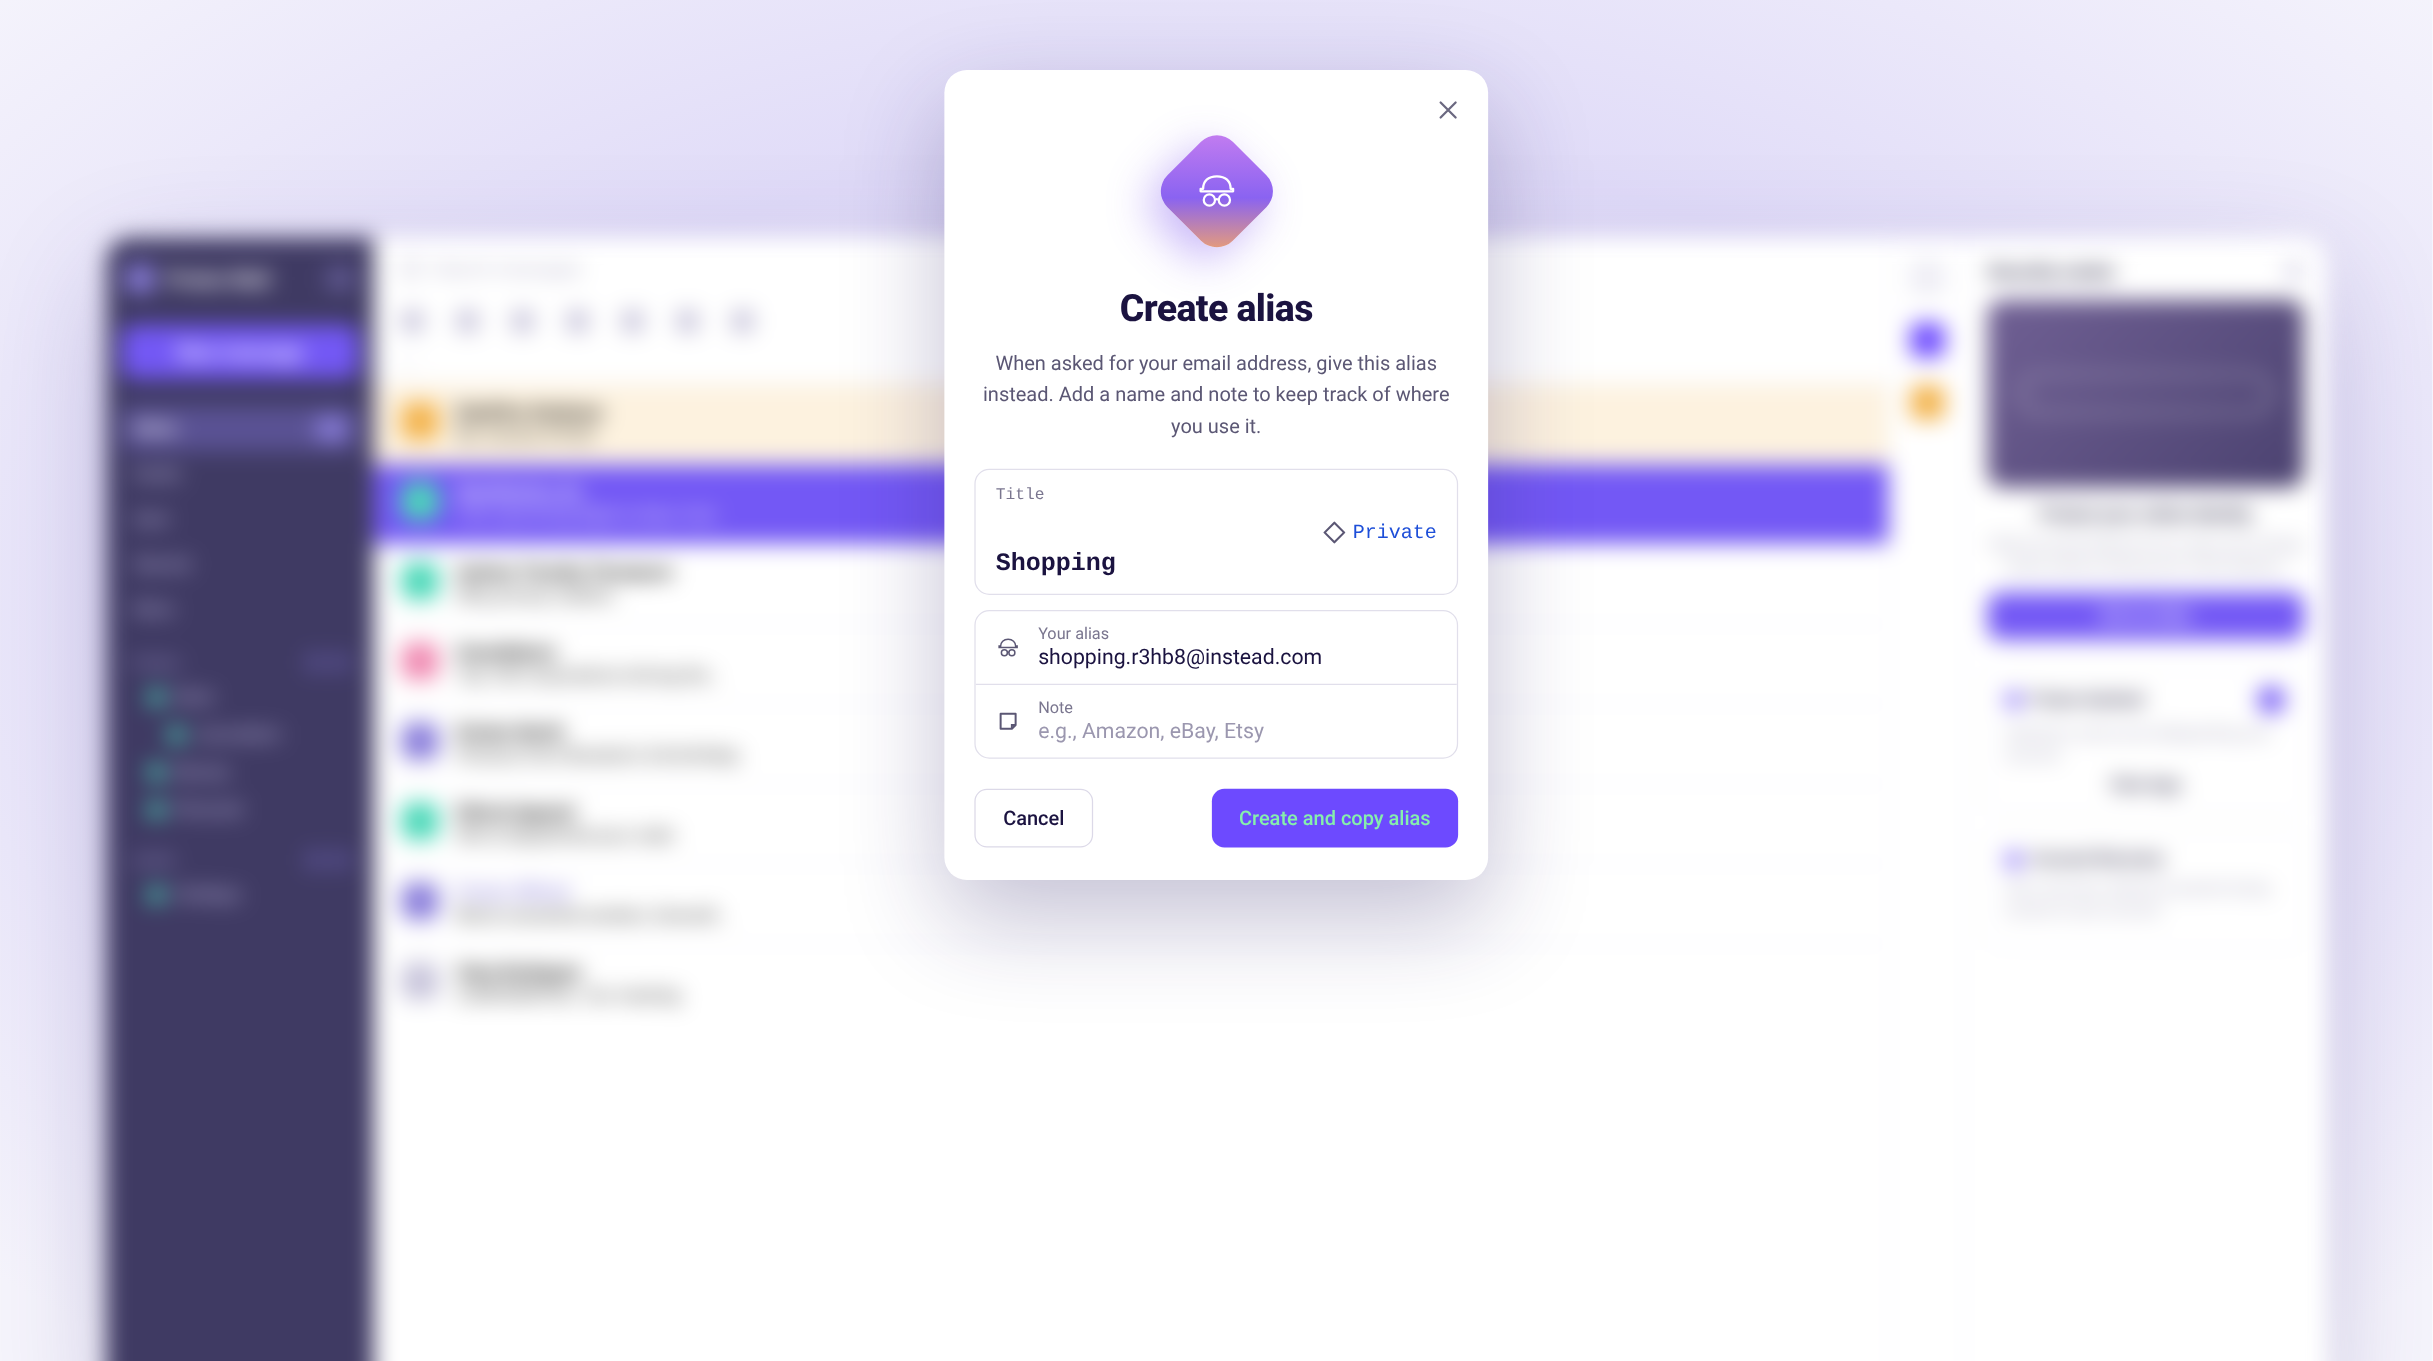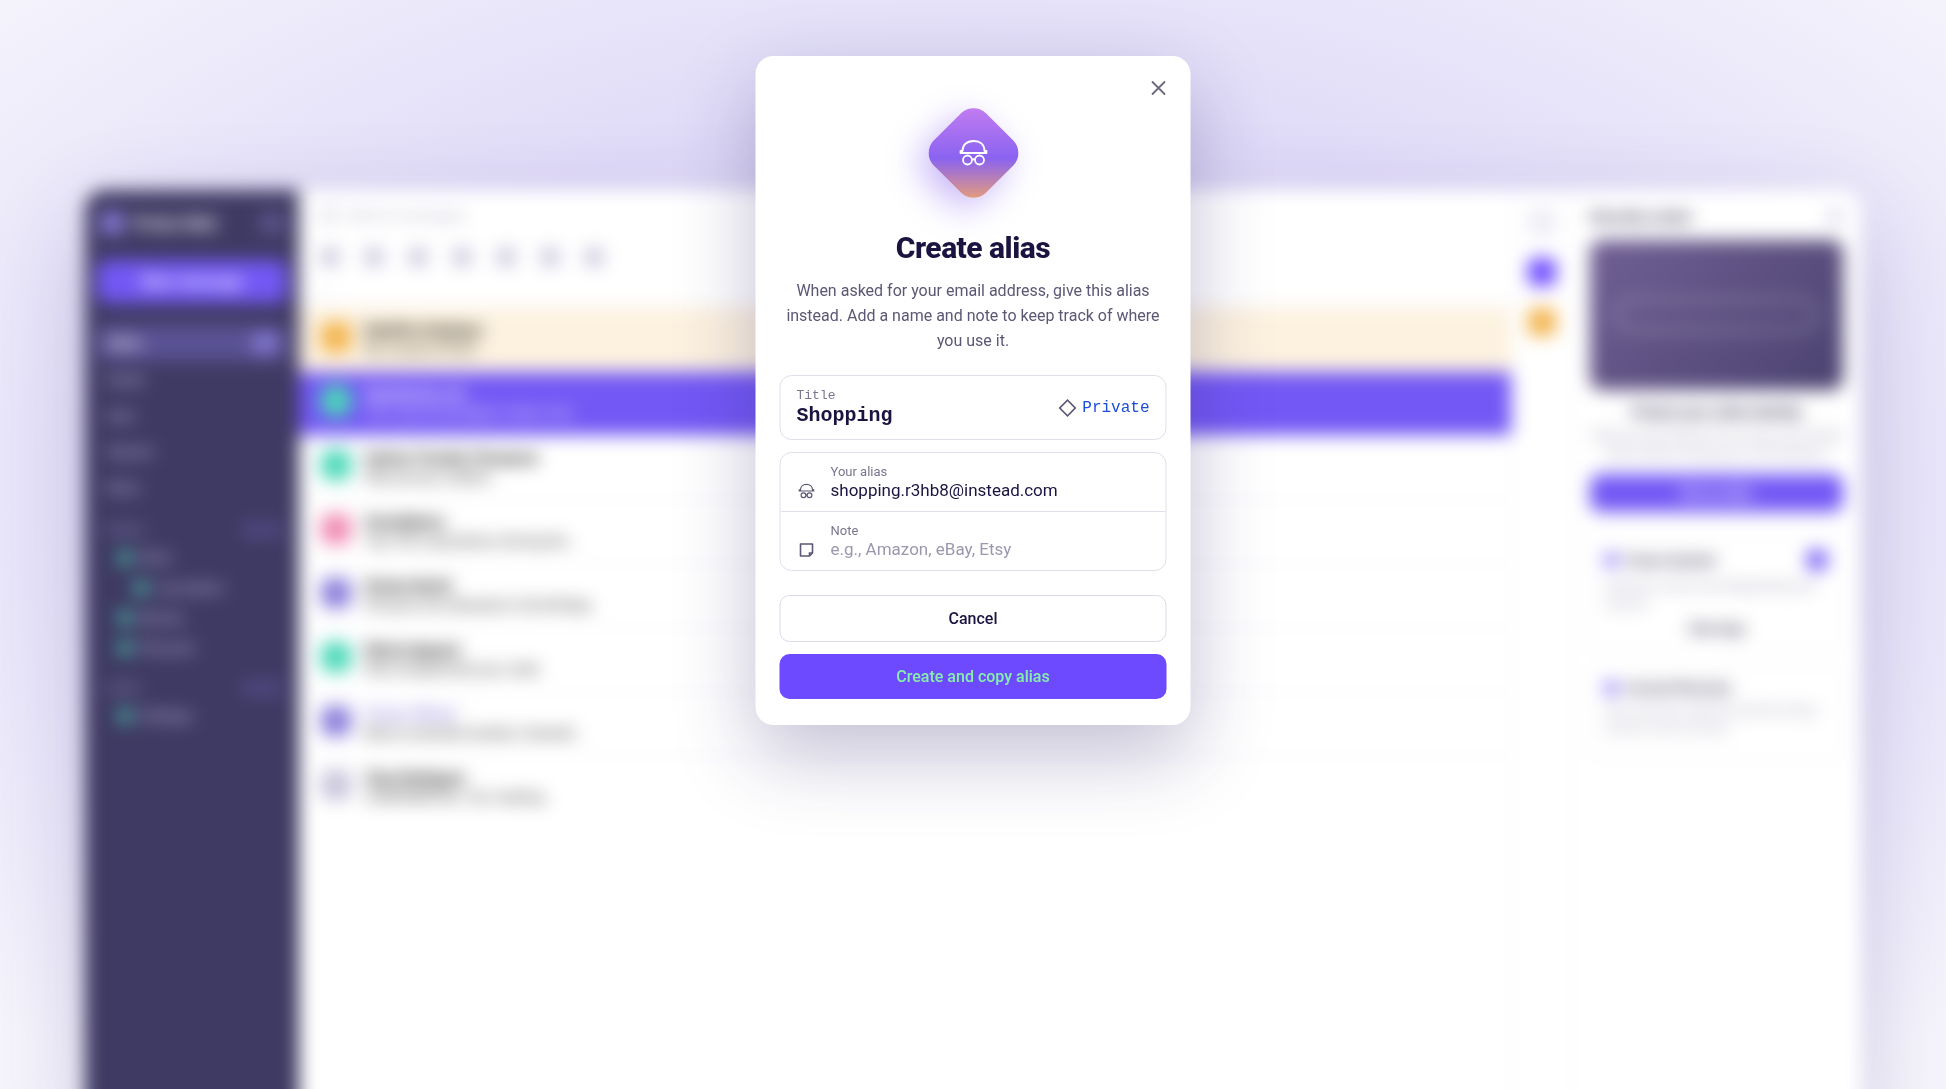--- a/index.html
+++ b/index.html
@@ -189,44 +189,44 @@
   .modal-desc {
     text-align: center;
     font-size: 16px;
     line-height: 1.55;
     color: #5b5774;
     margin-bottom: 22px;
     padding: 0 4px;
   }
 
   .field-group { border: 1px solid #e1dfeb; border-radius: 12px; overflow: hidden; margin-bottom: 12px; }
-  .field { padding: 11px 16px; display: flex; align-items: flex-end; gap: 14px; }
+  .field { padding: 11px 16px; display: flex; align-items: center; gap: 14px; }
   .field + .field { border-top: 1px solid #e1dfeb; }
   .field-icon { width: 20px; color: #5b5774; display: flex; justify-content: center; flex-shrink: 0; }
   .field-body { flex: 1; min-width: 0; }
   .field-label { font-size: 13px; color: #7a768f; margin-bottom: 1px; }
   .field-value {
     font-size: 17px;
     color: #1b1340;
     font-weight: 400;
     border: none;
     outline: none;
     width: 100%;
     background: transparent;
     font-family: inherit;
   }
-  .field-value.strong { font-weight: 700; font-size: 20px; }
+  .field-value.strong { font-weight: 700; font-size: 20px; margin-top: 36px; }
   .field-value::placeholder { color: #9b97af; }
 
   .title-field { border: 1px solid #e1dfeb; border-radius: 12px; padding: 12px 16px; display: flex; align-items: center; gap: 12px; margin-bottom: 12px; font-family: Liberation Mono, monospace; }
   .title-body { flex: 1; }
   .vault-chip { display: flex; align-items: center; gap: 6px; color: #1d4ed8; font-size: 16px; cursor: pointer; }
   .chev-down { width: 0; height: 0; border-left: 5px solid transparent; border-right: 5px solid transparent; border-top: 6px solid #1b1340; margin-left: 4px; }
 
-  .modal-actions { display: flex; justify-content: flex-start; margin-top: 24px; gap: 12px; flex-direction: column; }
+  .modal-actions { display: flex; justify-content: space-between; margin-top: 24px; gap: 12px; }
   .btn {
     border-radius: 10px;
     padding: 13px 22px;
     font-size: 16px;
     font-weight: 500;
     cursor: pointer;
     border: none;
     font-family: inherit;
   }
   .btn-secondary { background: #fff; border: 1px solid #dcd9e8; color: #1b1340; }

